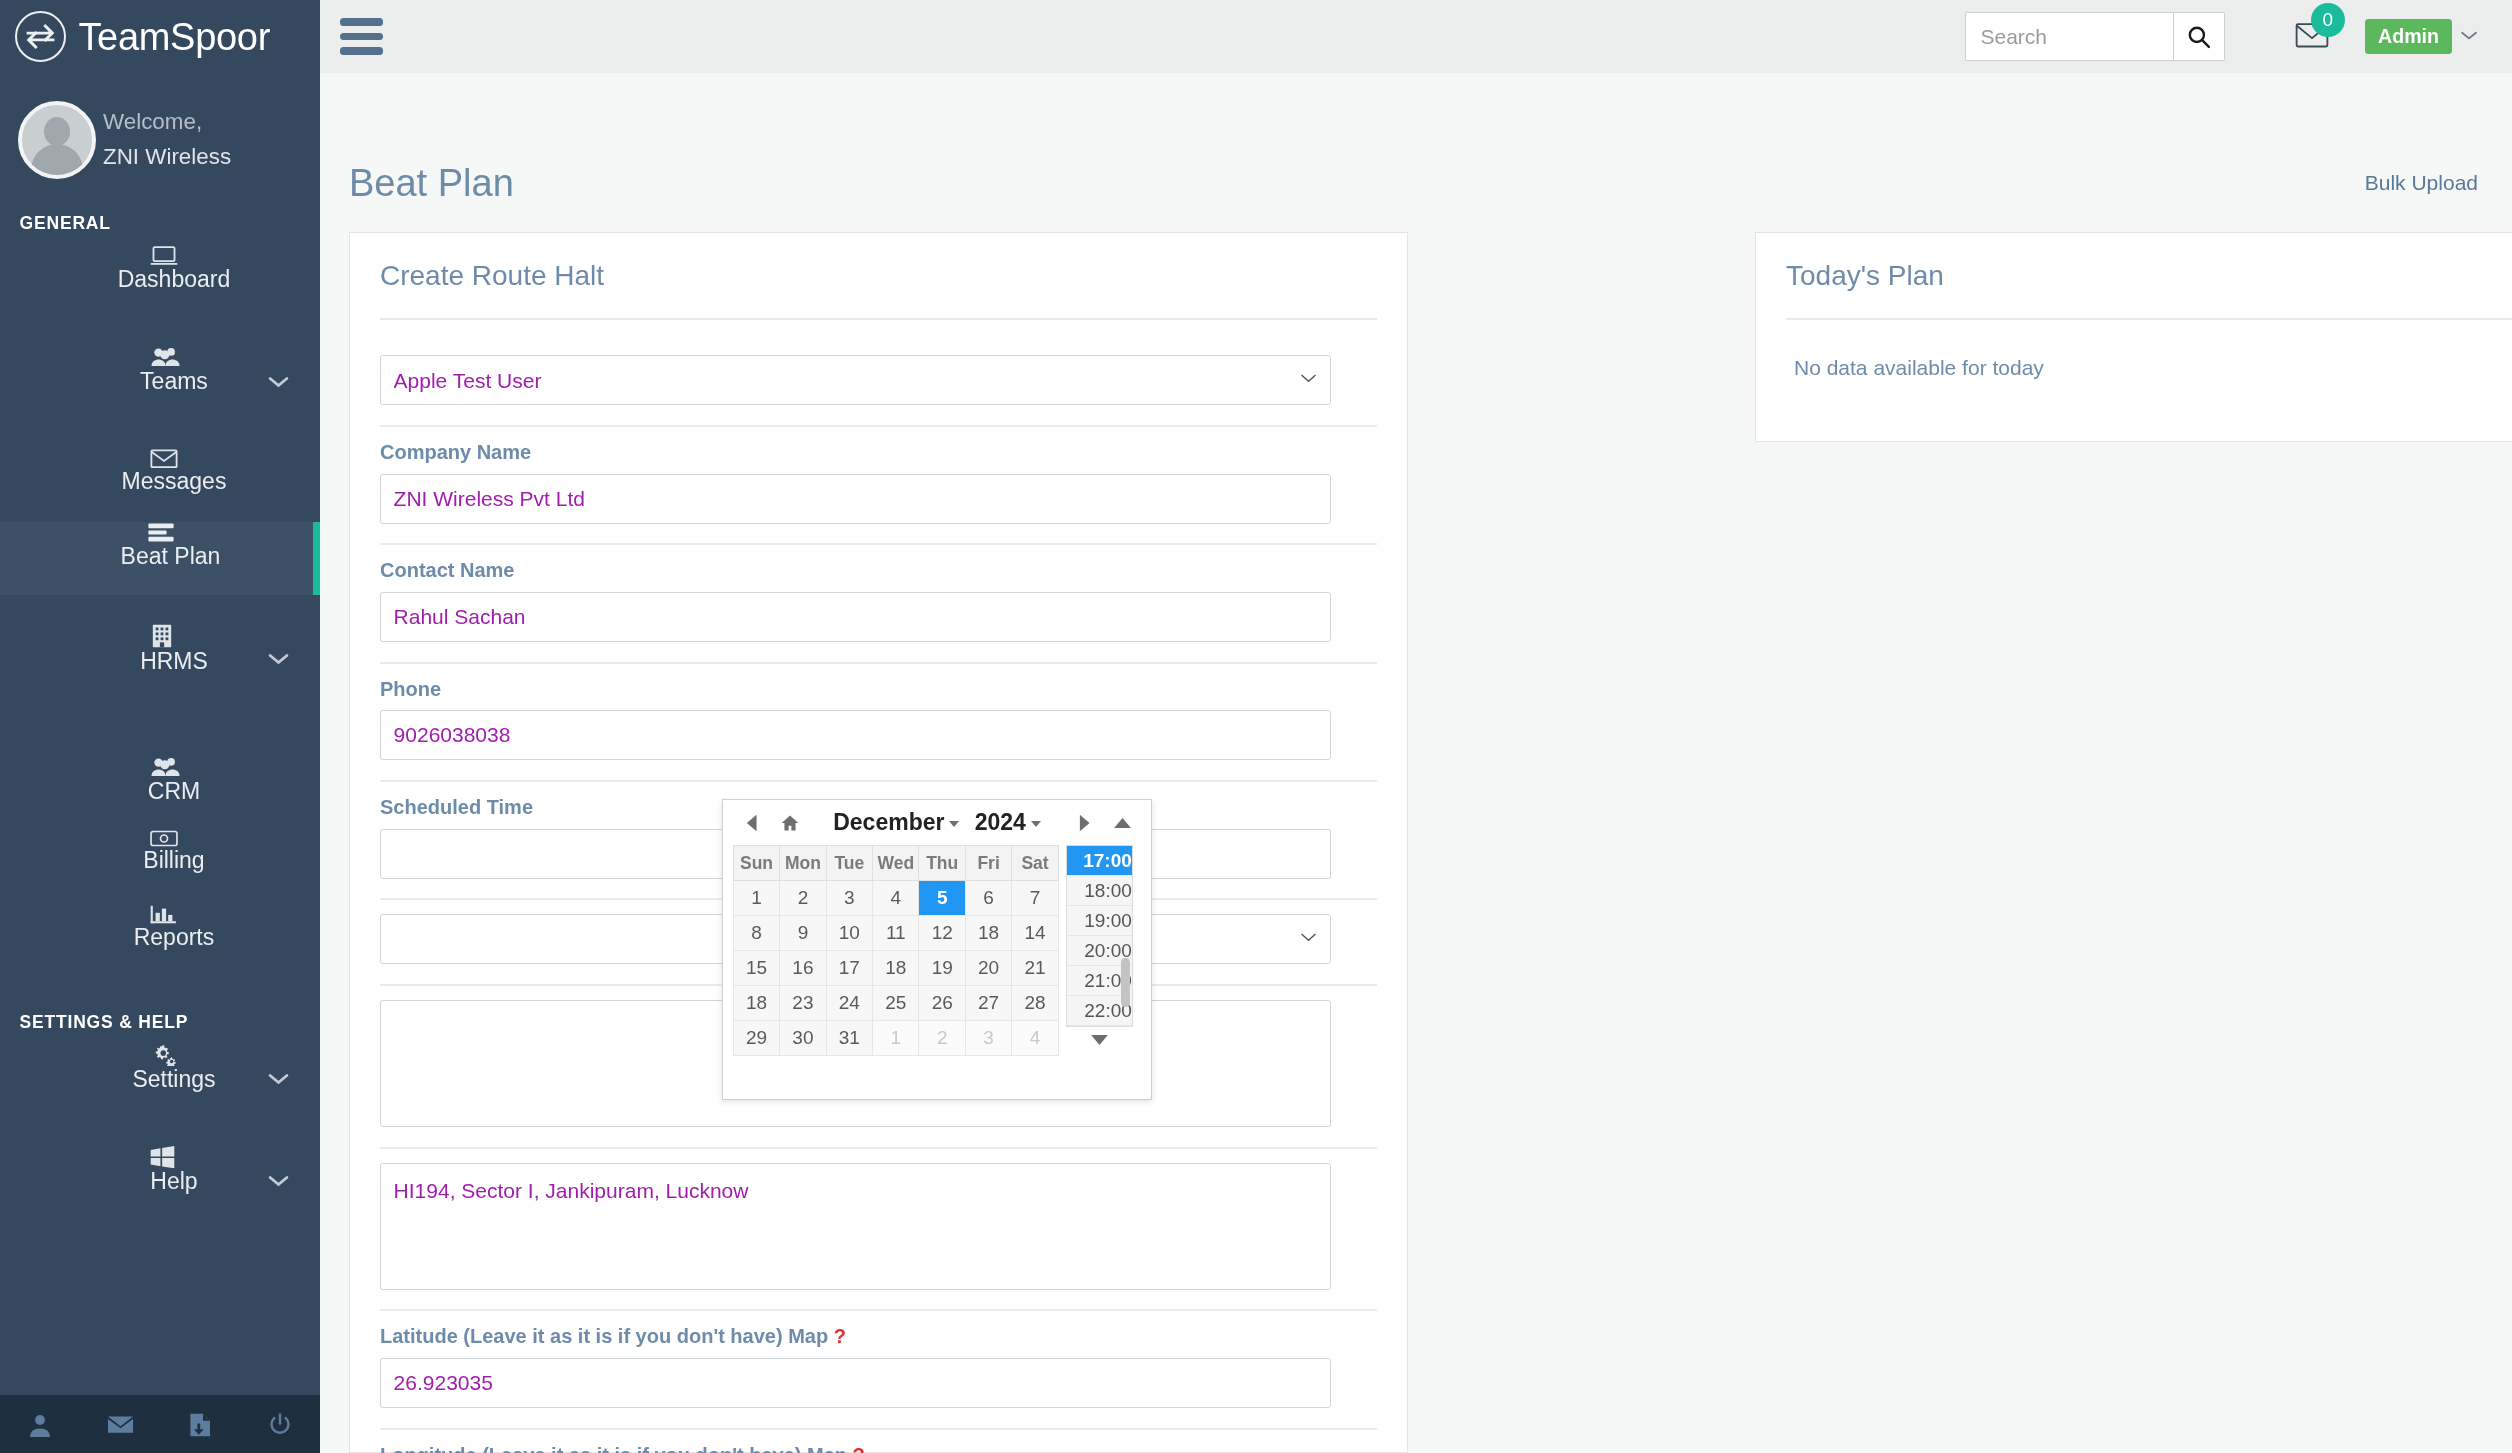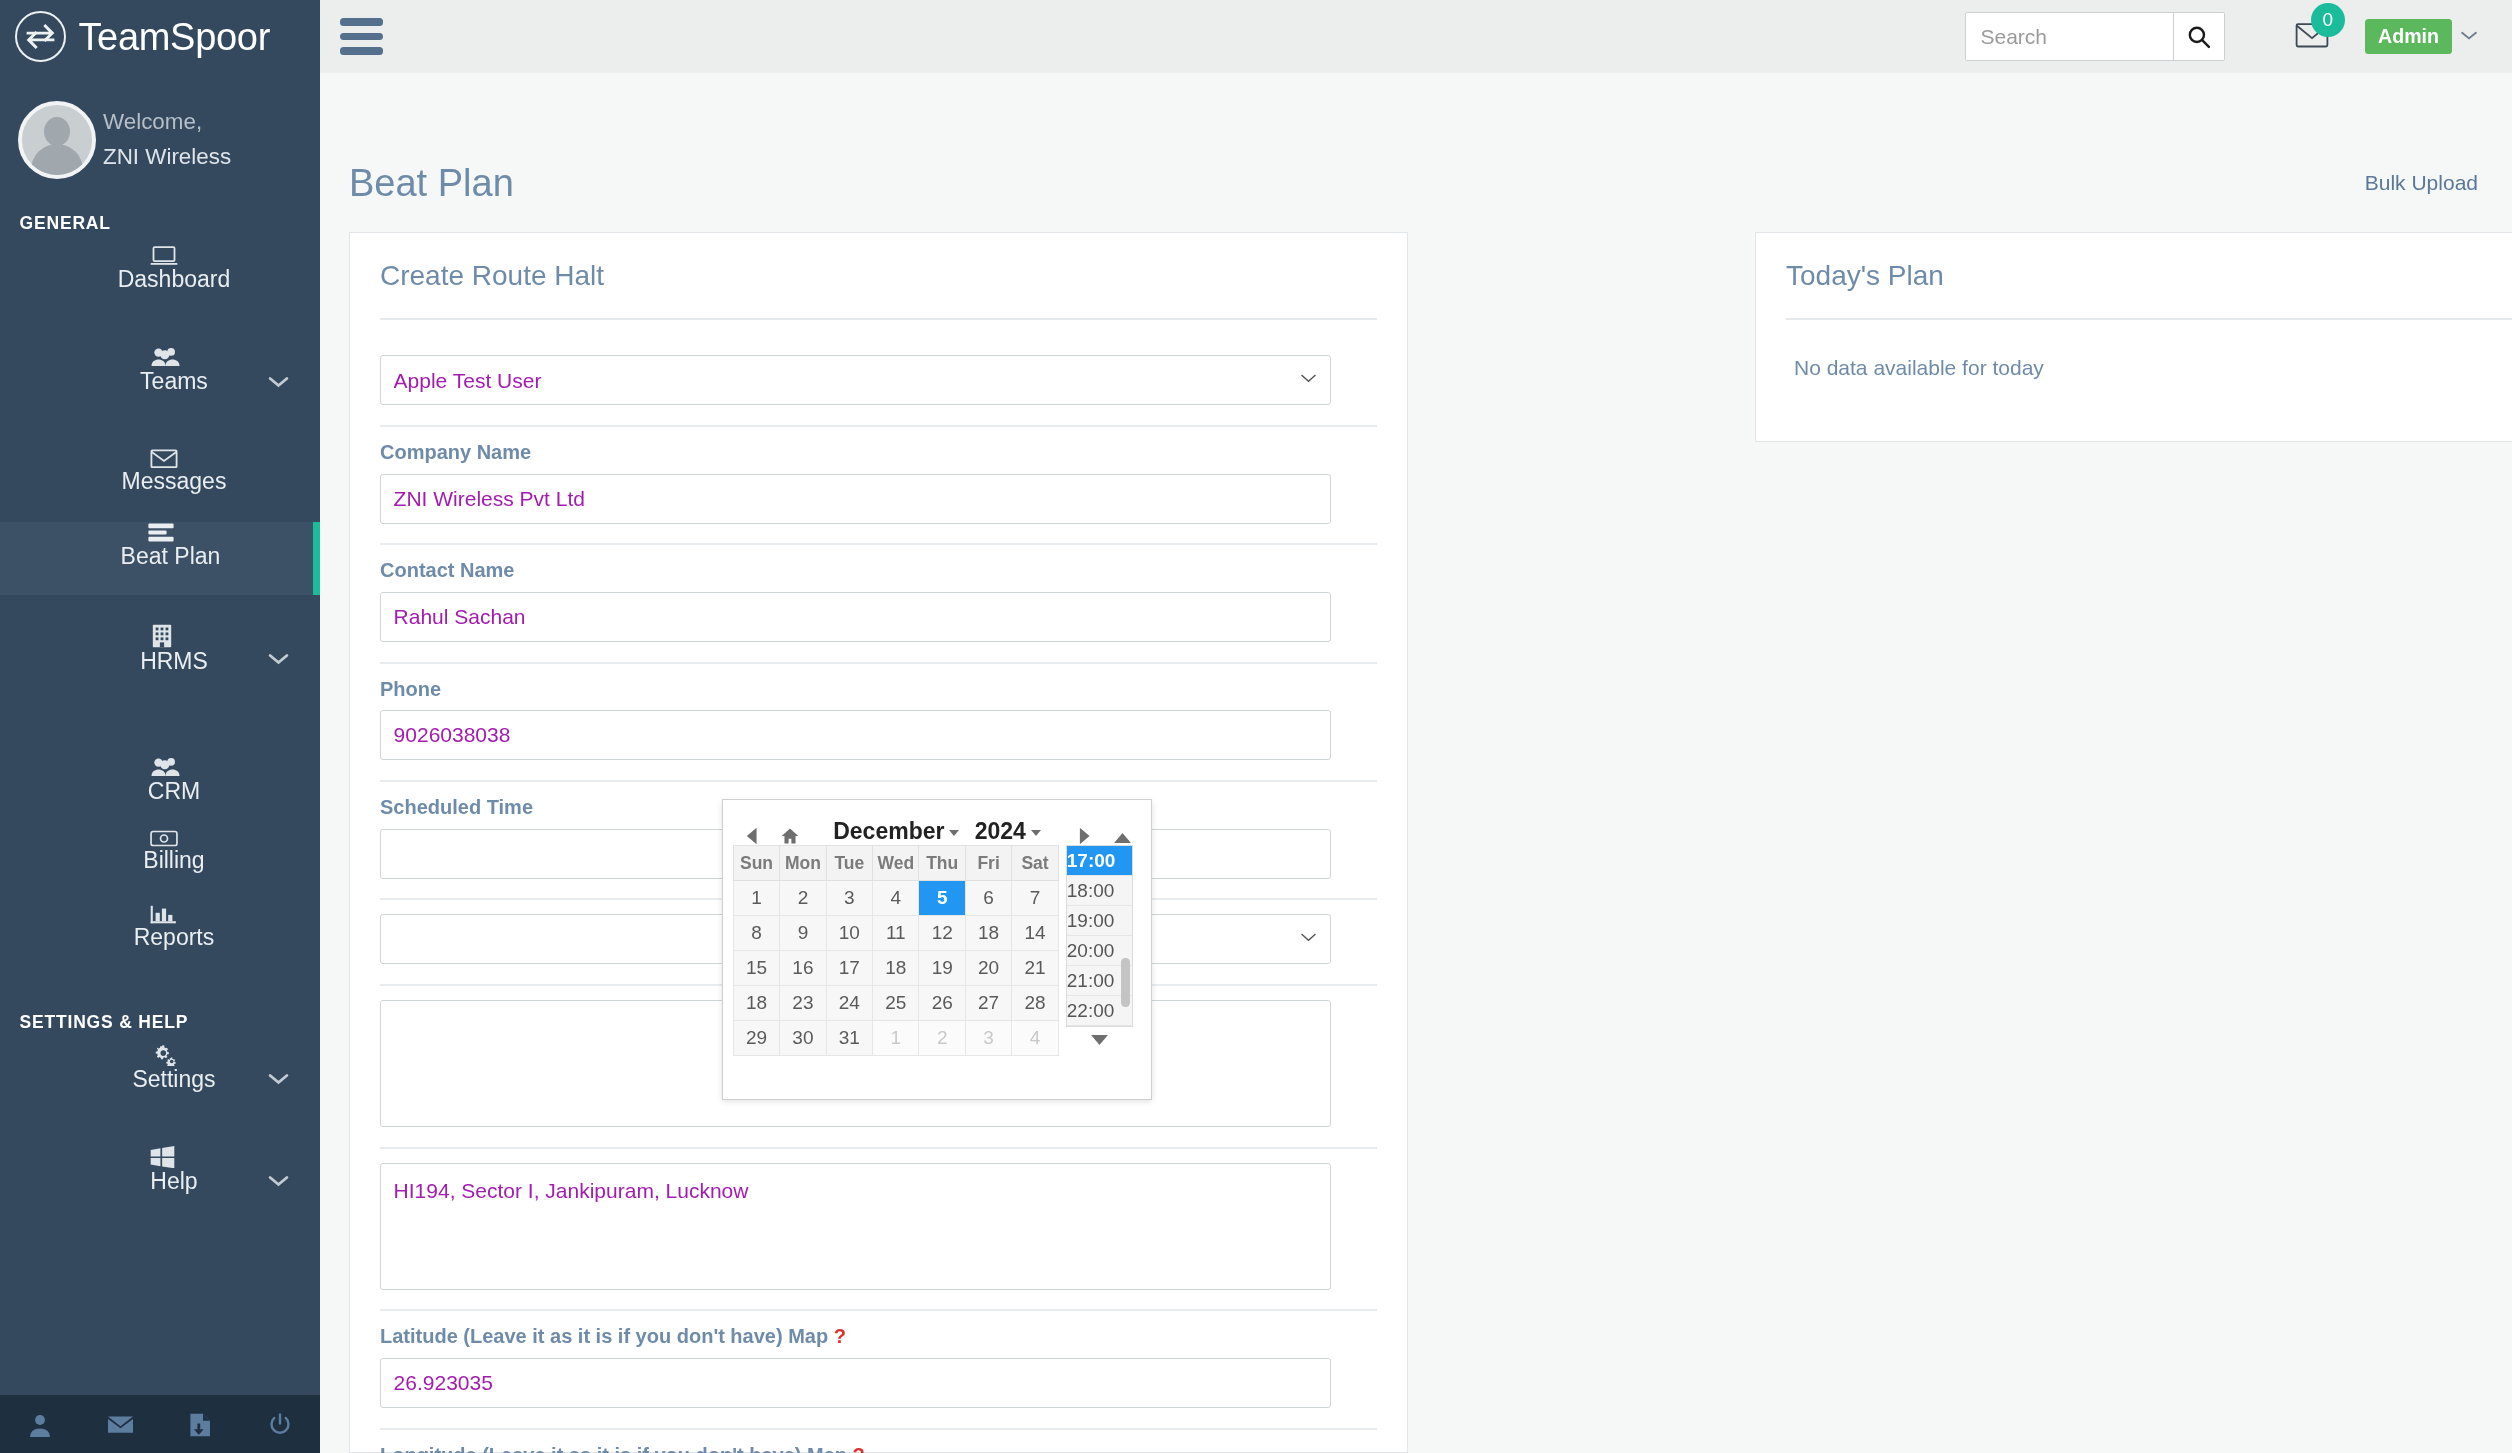--- a/index.html
+++ b/index.html
@@ -259,21 +259,21 @@
   #picker {
     position: absolute;
     left: 402px; top: 726px;
     width: 430px; height: 301px;
     background: #fff;
     border: 0.7px solid #cfcfcf;
     box-shadow: 0 2.1px 6.3px rgba(0,0,0,.12);
     z-index: 50;
   }
   .pk-head {
-    display: flex; align-items: flex-end;
+    display: flex; align-items: center;
     height: 45px; padding: 0 9.8px;
     gap: 0;
   }
   .pk-btn {
     width: 38px; display: flex; align-items: center; justify-content: center;
     color: #6e6e6e; cursor: pointer;
   }
   .pk-title {
     flex: 1 1 auto; display: flex; align-items: center;
     justify-content: center; gap: 15.4px;
@@ -317,21 +317,21 @@
     height: 26.6px; display: flex; align-items: center; justify-content: center;
     cursor: pointer;
   }
   .tc-list {
     border: 0.7px solid #dcdcdc;
     position: relative; overflow: hidden;
     flex: 0 0 auto;
   }
   .tc-item {
     height: 30px; line-height: 30px;
-    text-align: left; font-size: 19px;
+    text-align: right; font-size: 19px;
     color: #555; background: #f5f5f5;
     border-bottom: 0.7px solid #e6e6e6;
     cursor: pointer;
   }
   .tc-item.sel { background: #2196f3; color: #fff; font-weight: bold; }
   .tc-scroll {
     position: absolute; right: 2.1px; top: 112px;
     width: 8.4px; height: 49px; border-radius: 4.2px;
     background: #c4c4c4;
     cursor: pointer;

